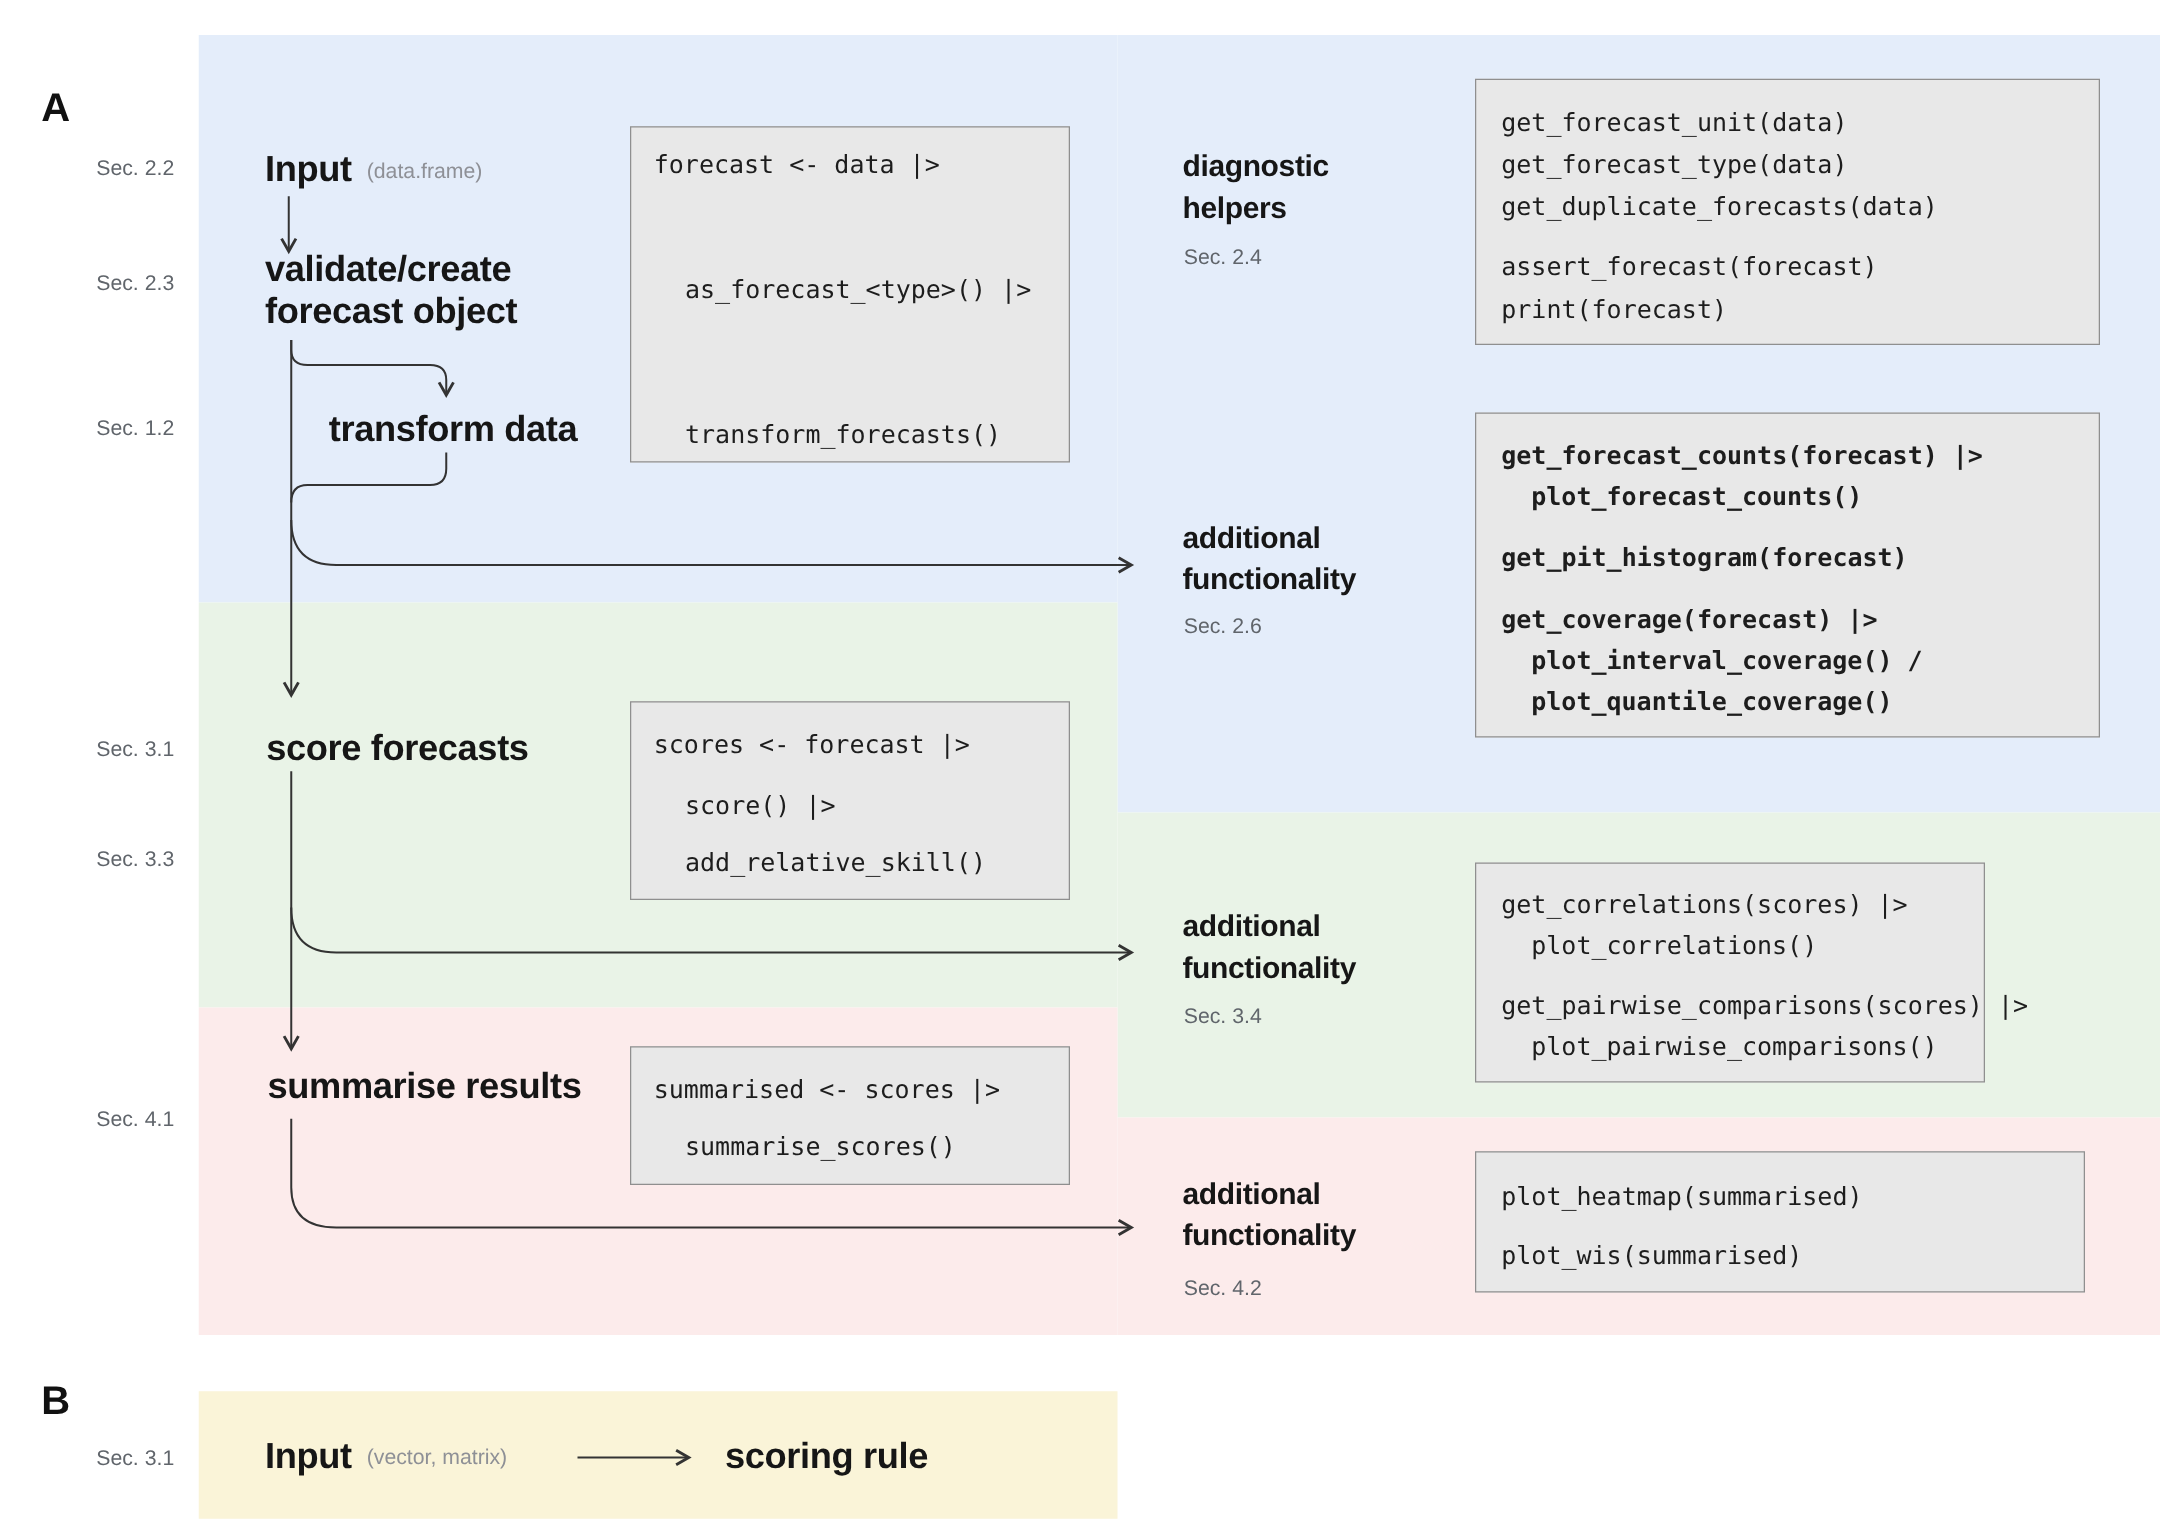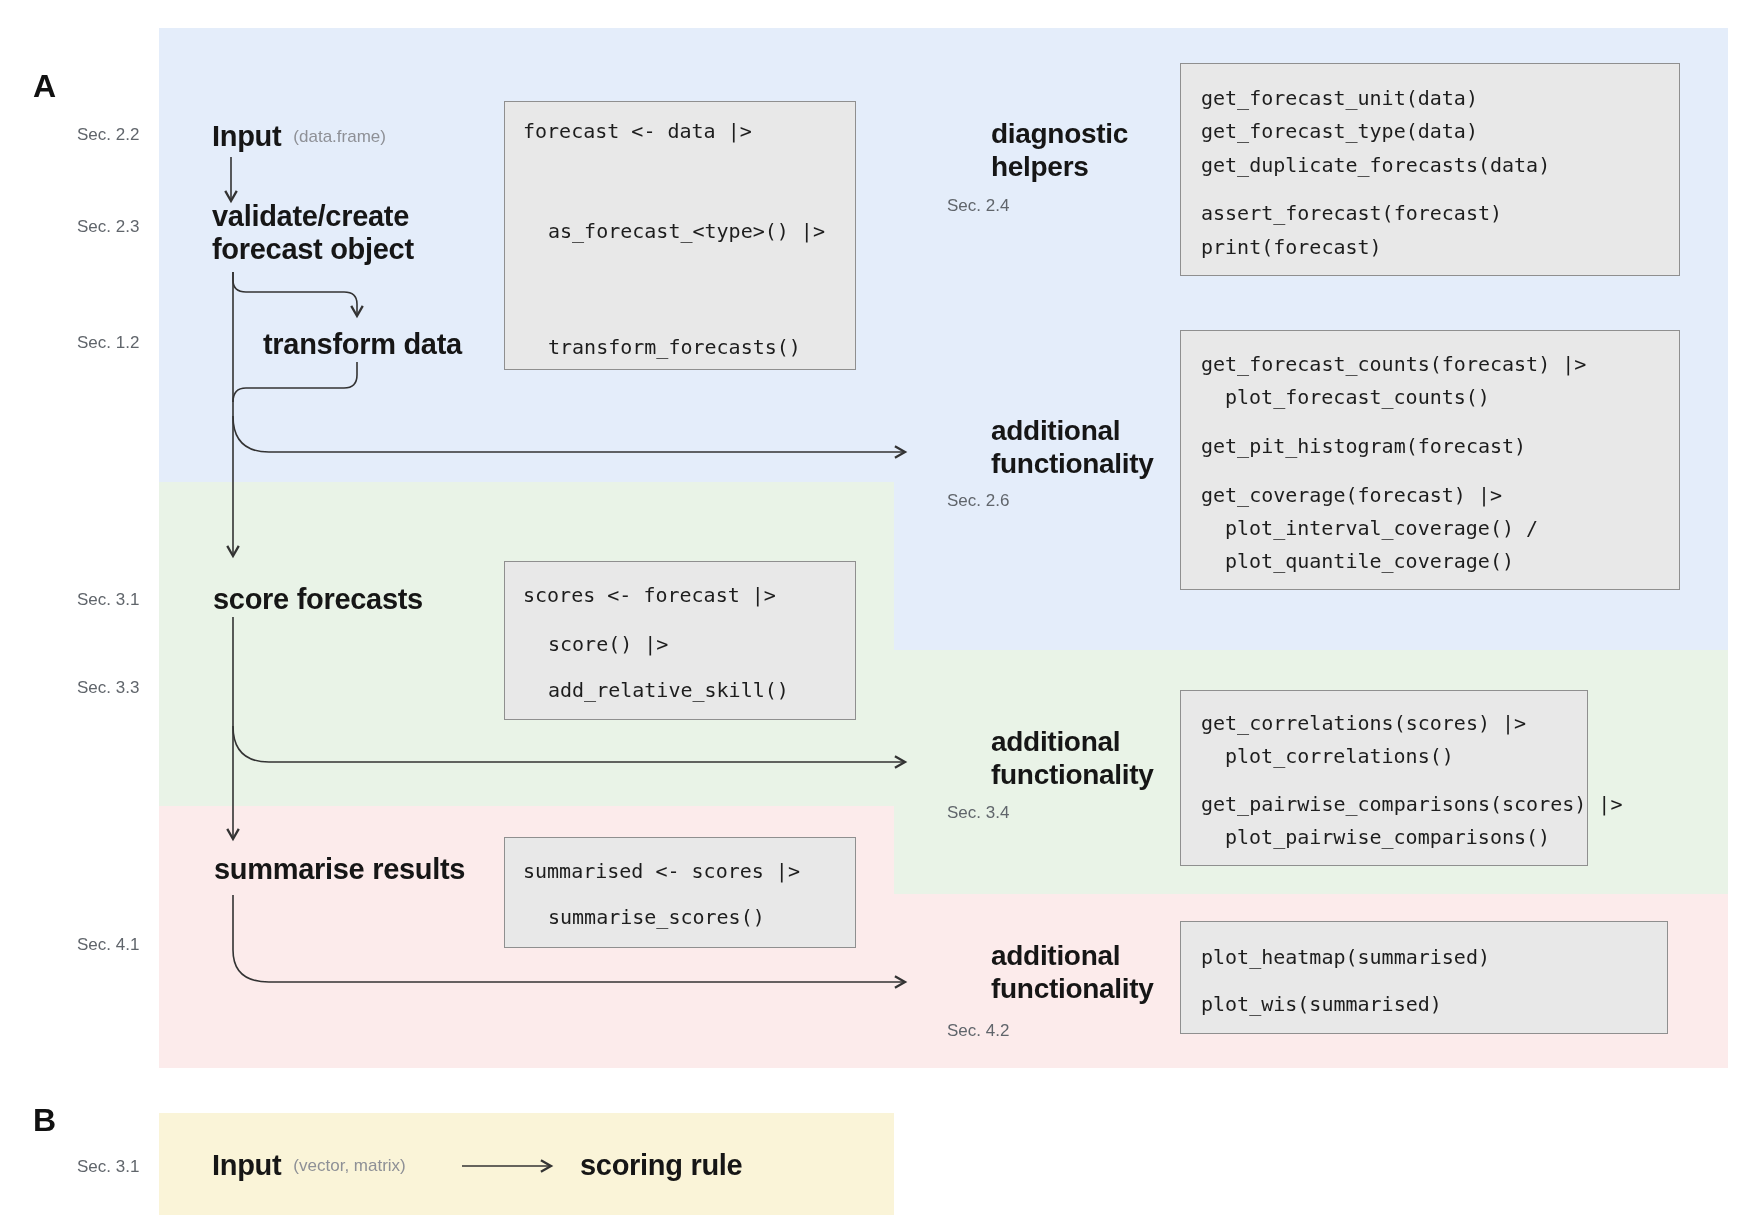--- a/index.html
+++ b/index.html
@@ -8,21 +8,21 @@
     font-family:"Liberation Sans",sans-serif;color:#161616;
     -webkit-font-smoothing:antialiased;
   }
   .band{position:absolute;}
   .panel-letter{position:absolute;font-weight:700;font-size:32px;line-height:32px;color:#111;}
   .sec-label{position:absolute;font-size:17px;line-height:20px;color:#60656b;white-space:nowrap;}
   .flow-label{position:absolute;font-weight:700;font-size:29px;line-height:33px;color:#161616;white-space:nowrap;letter-spacing:-0.3px;}
   .flow-note{font-weight:400;font-size:17px;color:#8e9096;letter-spacing:0;}
   .flow-row{position:absolute;display:flex;align-items:center;gap:12px;white-space:nowrap;}
   .flow-row .flow-main{font-weight:700;font-size:29px;line-height:33px;color:#161616;letter-spacing:-0.3px;}
-  .rt{position:absolute;font-weight:700;font-size:28px;line-height:33px;color:#161616;white-space:nowrap;letter-spacing:-0.3px;margin-left:45px;}
+  .rt{position:absolute;font-weight:700;font-size:24px;line-height:33px;color:#161616;white-space:nowrap;letter-spacing:-0.3px;}
   .code-box{position:absolute;border:1.5px solid #8f8f8f;box-sizing:border-box;}
   .cl{position:absolute;left:18px;font-family:"DejaVu Sans Mono",monospace;font-size:20px;line-height:26px;color:#1d1d1d;white-space:pre;}
   .cl.ind{left:43px;}
   .code-box.rbox .cl{left:20px;}
   .code-box.rbox .cl.ind{left:44px;}
   #arrows{position:absolute;left:0;top:0;pointer-events:none;}
   #arrows path{stroke:#333333;stroke-width:1.6;fill:none;}
 </style>
 </head>
 <body>
@@ -55,21 +55,21 @@
   </svg>
 
   <div class="panel-letter" style="left:33px;top:70px">A</div>
   <div class="panel-letter" style="left:33px;top:1104px">B</div>
 
   <div class="sec-label" style="left:77px;top:125px">Sec. 2.2</div>
   <div class="sec-label" style="left:77px;top:217px">Sec. 2.3</div>
   <div class="sec-label" style="left:77px;top:333px">Sec. 1.2</div>
   <div class="sec-label" style="left:77px;top:590px">Sec. 3.1</div>
   <div class="sec-label" style="left:77px;top:678px">Sec. 3.3</div>
-  <div class="sec-label" style="left:77px;top:935px">Sec. 4.1</div>
+  <div class="sec-label" style="left:77px;top:886px">Sec. 4.1</div>
   <div class="sec-label" style="left:77px;top:1157px">Sec. 3.1</div>
 
   <div class="flow-row" style="left:212px;top:120px">
     <span class="flow-main">Input</span>
     <span class="flow-note">(data.frame)</span>
   </div>
   <div class="flow-label" style="left:212px;top:200px">
     <div>validate/create</div>
     <div>forecast object</div>
   </div>
@@ -119,21 +119,21 @@
   </div>
 
   <div class="code-box rbox" style="left: 1180px; top: 63px; width: 500px; height: 213px; background-color: rgb(232, 232, 232); border-color: rgb(143, 143, 143);">
     <span class="cl" style="top:21px">get_forecast_unit(data)</span>
     <span class="cl" style="top:54px">get_forecast_type(data)</span>
     <span class="cl" style="top:88px">get_duplicate_forecasts(data)</span>
     <span class="cl" style="top:136px">assert_forecast(forecast)</span>
     <span class="cl" style="top:170px">print(forecast)</span>
   </div>
 
-  <div class="code-box rbox" style="left: 1180px; top: 330px; width: 500px; height: 260px; background-color: rgb(232, 232, 232); border-color: rgb(143, 143, 143);">
+  <div class="code-box rbox" style="left: 1180px; top: 330px; width: 500px; height: 260px; background-color: rgb(232, 232, 232); border-color: rgb(143, 143, 143); font-weight: bold;">
     <span class="cl" style="top:20px">get_forecast_counts(forecast) |&gt;</span>
     <span class="cl ind" style="top:53px">plot_forecast_counts()</span>
     <span class="cl" style="top:102px">get_pit_histogram(forecast)</span>
     <span class="cl" style="top:151px">get_coverage(forecast) |&gt;</span>
     <span class="cl ind" style="top:184px">plot_interval_coverage() /</span>
     <span class="cl ind" style="top:217px">plot_quantile_coverage()</span>
   </div>
 
   <div class="code-box rbox" style="left: 1180px; top: 690px; width: 408px; height: 176px; background-color: rgb(232, 232, 232); border-color: rgb(143, 143, 143);">
     <span class="cl" style="top:19px">get_correlations(scores) |&gt;</span>

